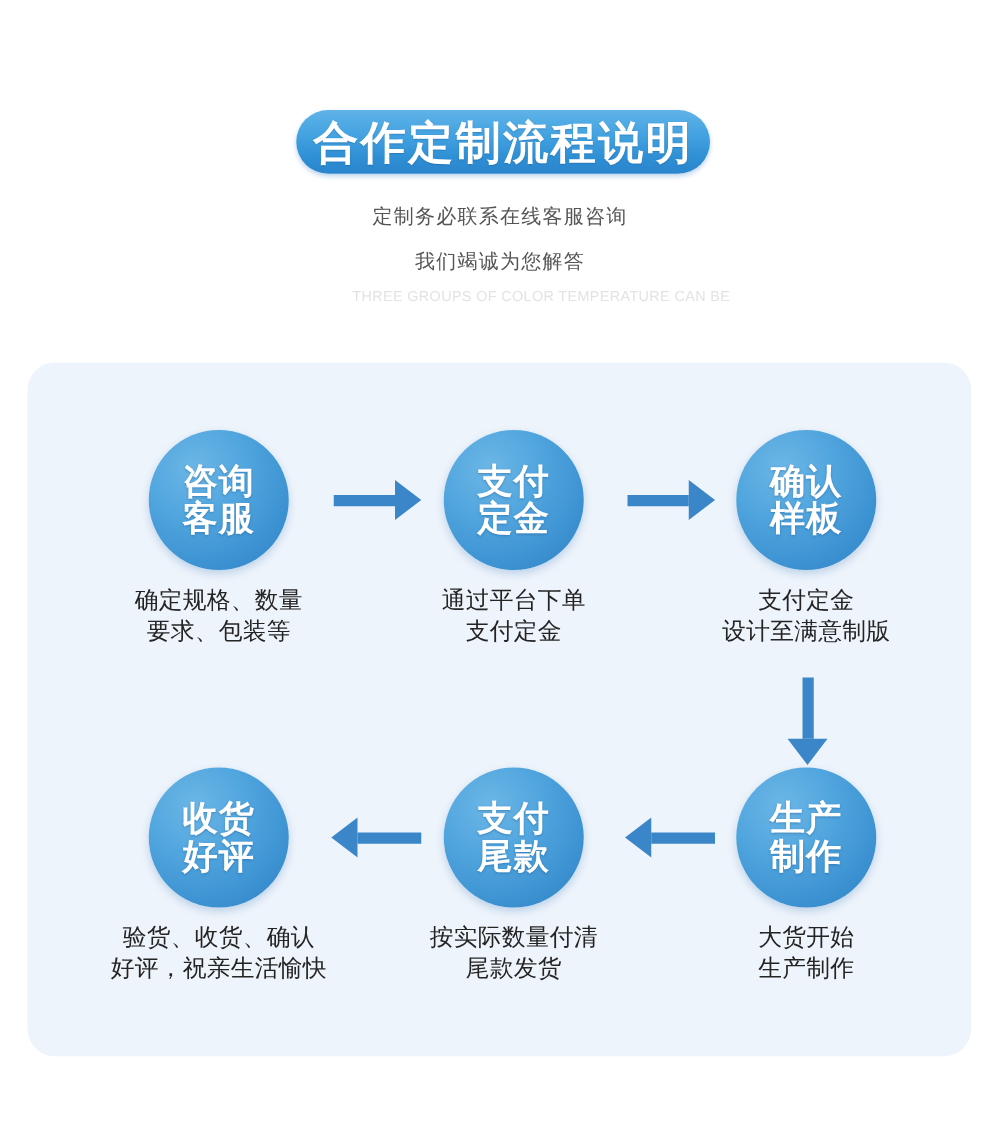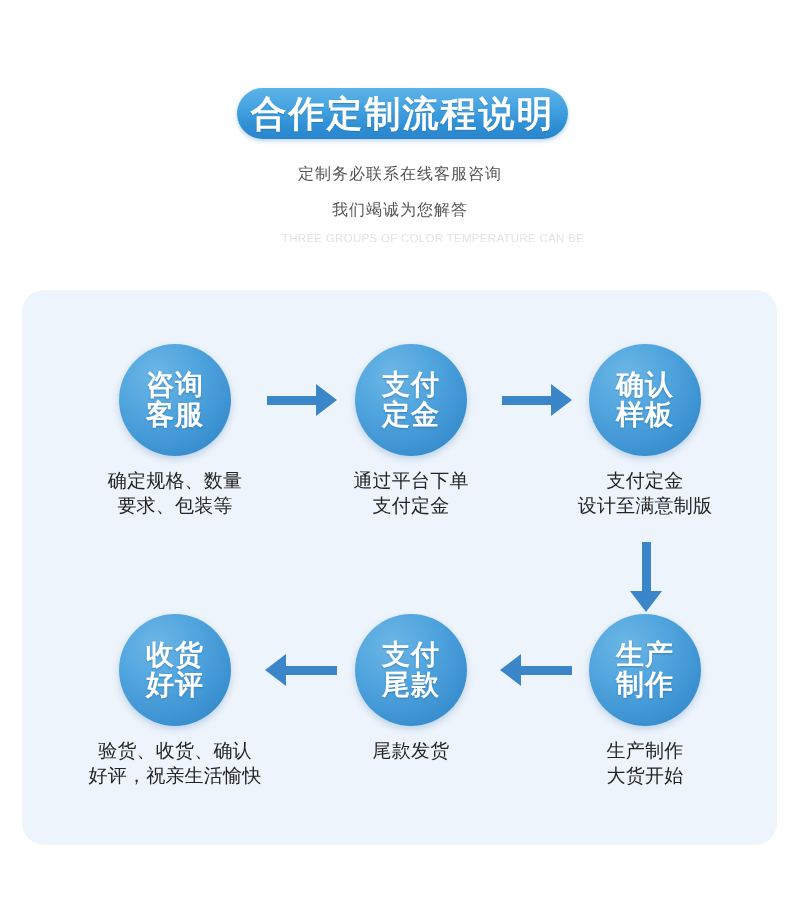--- a/index.html
+++ b/index.html
@@ -226,31 +226,32 @@
       <span>设计至满意制版</span>
     </div>
   </div>
 
   <div class="step" id="step-4">
     <div class="step-circle">
       <span>生产</span>
       <span>制作</span>
     </div>
     <div class="step-caption">
+      <span>大货开始</span>
       <span>生产制作</span>
-      <span>大货开始</span>
     </div>
   </div>
 
   <div class="step" id="step-5">
     <div class="step-circle">
       <span>支付</span>
       <span>尾款</span>
     </div>
     <div class="step-caption">
+      <span>按实际数量付清</span>
       <span>尾款发货</span>
     </div>
   </div>
 
   <div class="step" id="step-6">
     <div class="step-circle">
       <span>收货</span>
       <span>好评</span>
     </div>
     <div class="step-caption">

